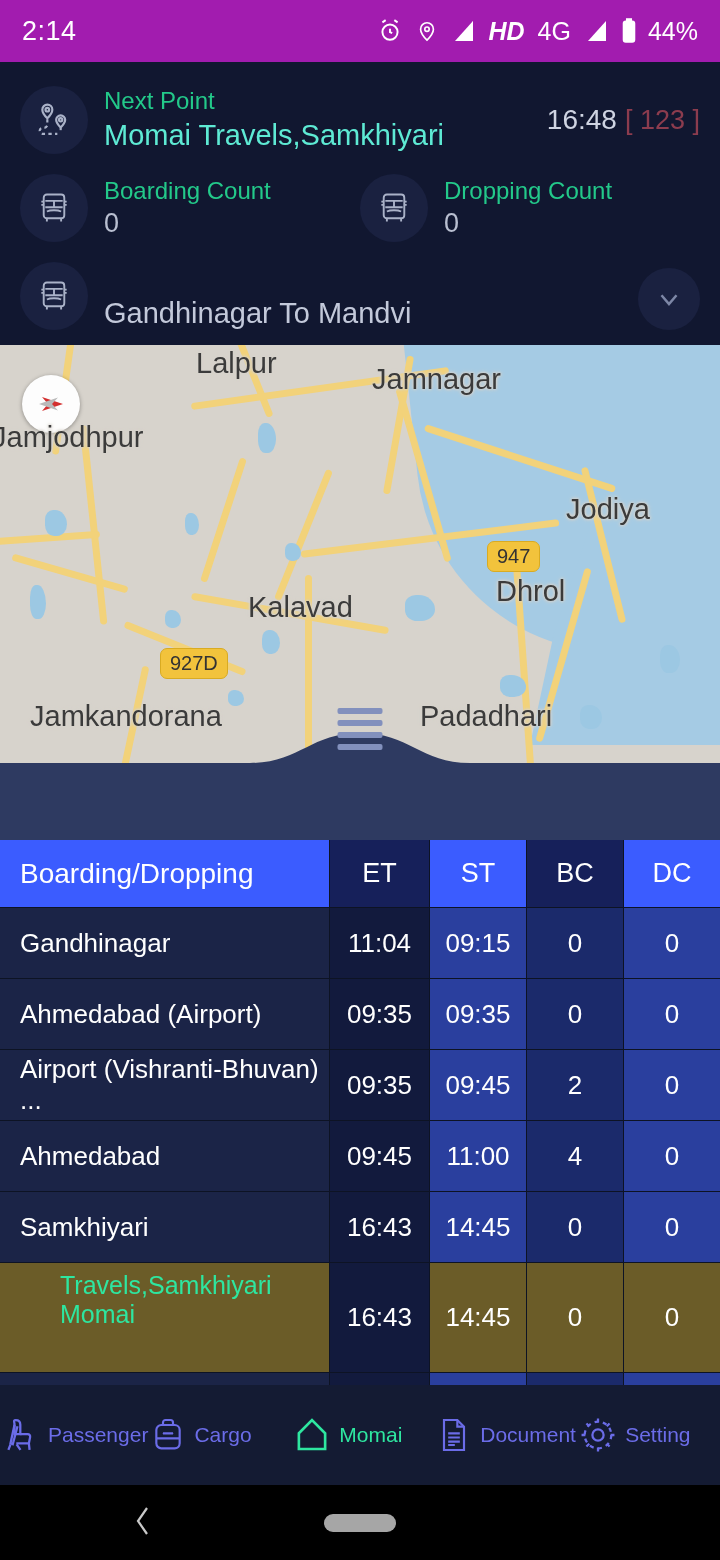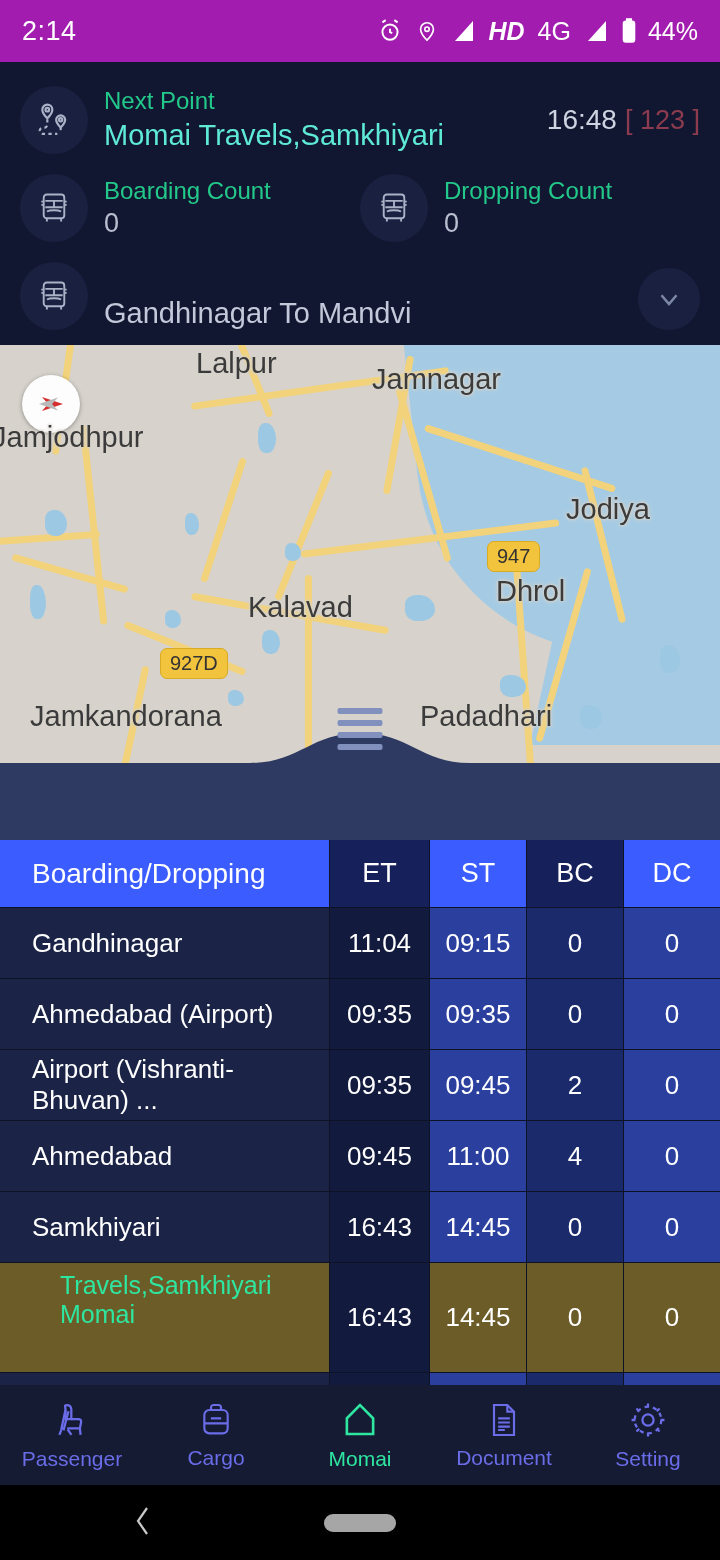--- a/index.html
+++ b/index.html
@@ -112,21 +112,21 @@
   
   .table{ background:#141b33; }
   .trow{ display:flex; }
   .thead .tc{ height:68px; font-size:27px; }
   .tc{
     display:flex; align-items:center; justify-content:center;
     height:71px; font-size:26px; color:#ffffff;
     border-right:1px solid #0d1324;
     border-bottom:1px solid #0d1324;
   }
-  .c-name{ flex:0 0 330px; justify-content:flex-start; padding-left:32px; }
+  .c-name{ flex:0 0 330px; justify-content:flex-start; padding-left:20px; }
   .c-et{ flex:0 0 100px; }
   .c-st{ flex:0 0 97px; }
   .c-bc{ flex:0 0 97px; }
   .c-dc{ flex:0 0 96px; border-right:none;}
   
   .thead .c-name{ background:#3b5cff; font-size:28px;}
   .thead .c-et{ background:#16205a;}
   .thead .c-st{ background:#3b5cff;}
   .thead .c-bc{ background:#16205a;}
   .thead .c-dc{ background:#3b5cff;}
@@ -143,21 +143,21 @@
   .tbody .tall{ height:110px;}
   .tbody .tall .tc{ height:110px;}
 
   .tablewrap{ height:617px; overflow:hidden; }
 
   
   .bottomnav{
     position:absolute; left:0; right:0; top:1385px; height:100px;
     background:#141b33; display:flex; align-items:center;
   }
-  .navitem{ flex:1 1 0; display:flex; flex-direction:column; align-items:center; gap:6px;}
+  .navitem{ flex:1 1 0; display:flex; flex-direction:row; align-items:center; gap:6px;}
   .navitem span{ font-size:21px; color:#6b6ce8;}
   .navitem.active span{ color:#2ee6a0;}
   .navitem svg{display:block;}
 
   
   .androidnav{
     position:absolute; left:0; right:0; top:1485px; height:75px;
     background:#000; display:flex; align-items:center;
   }
   .an-back{ position:absolute; left:130px; top:50%; transform:translateY(-50%); }

